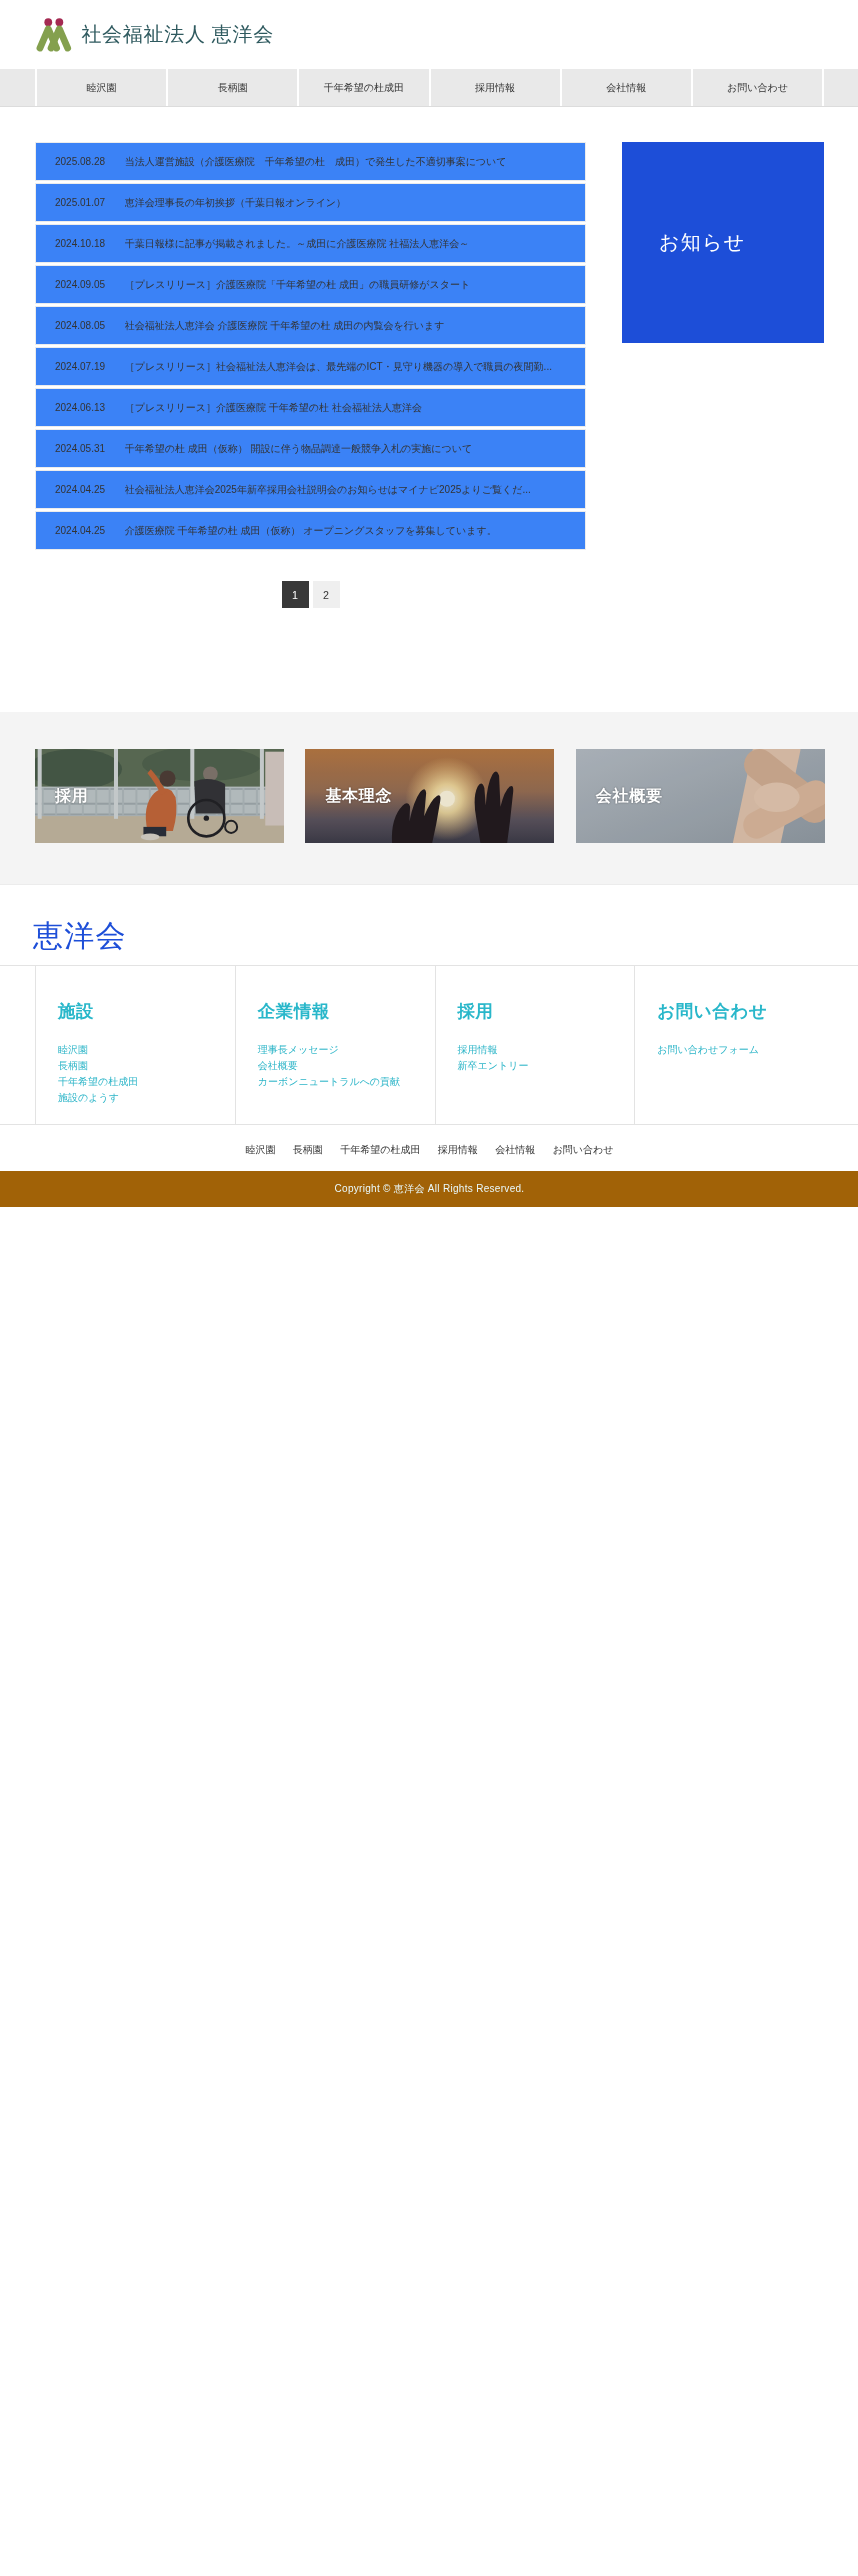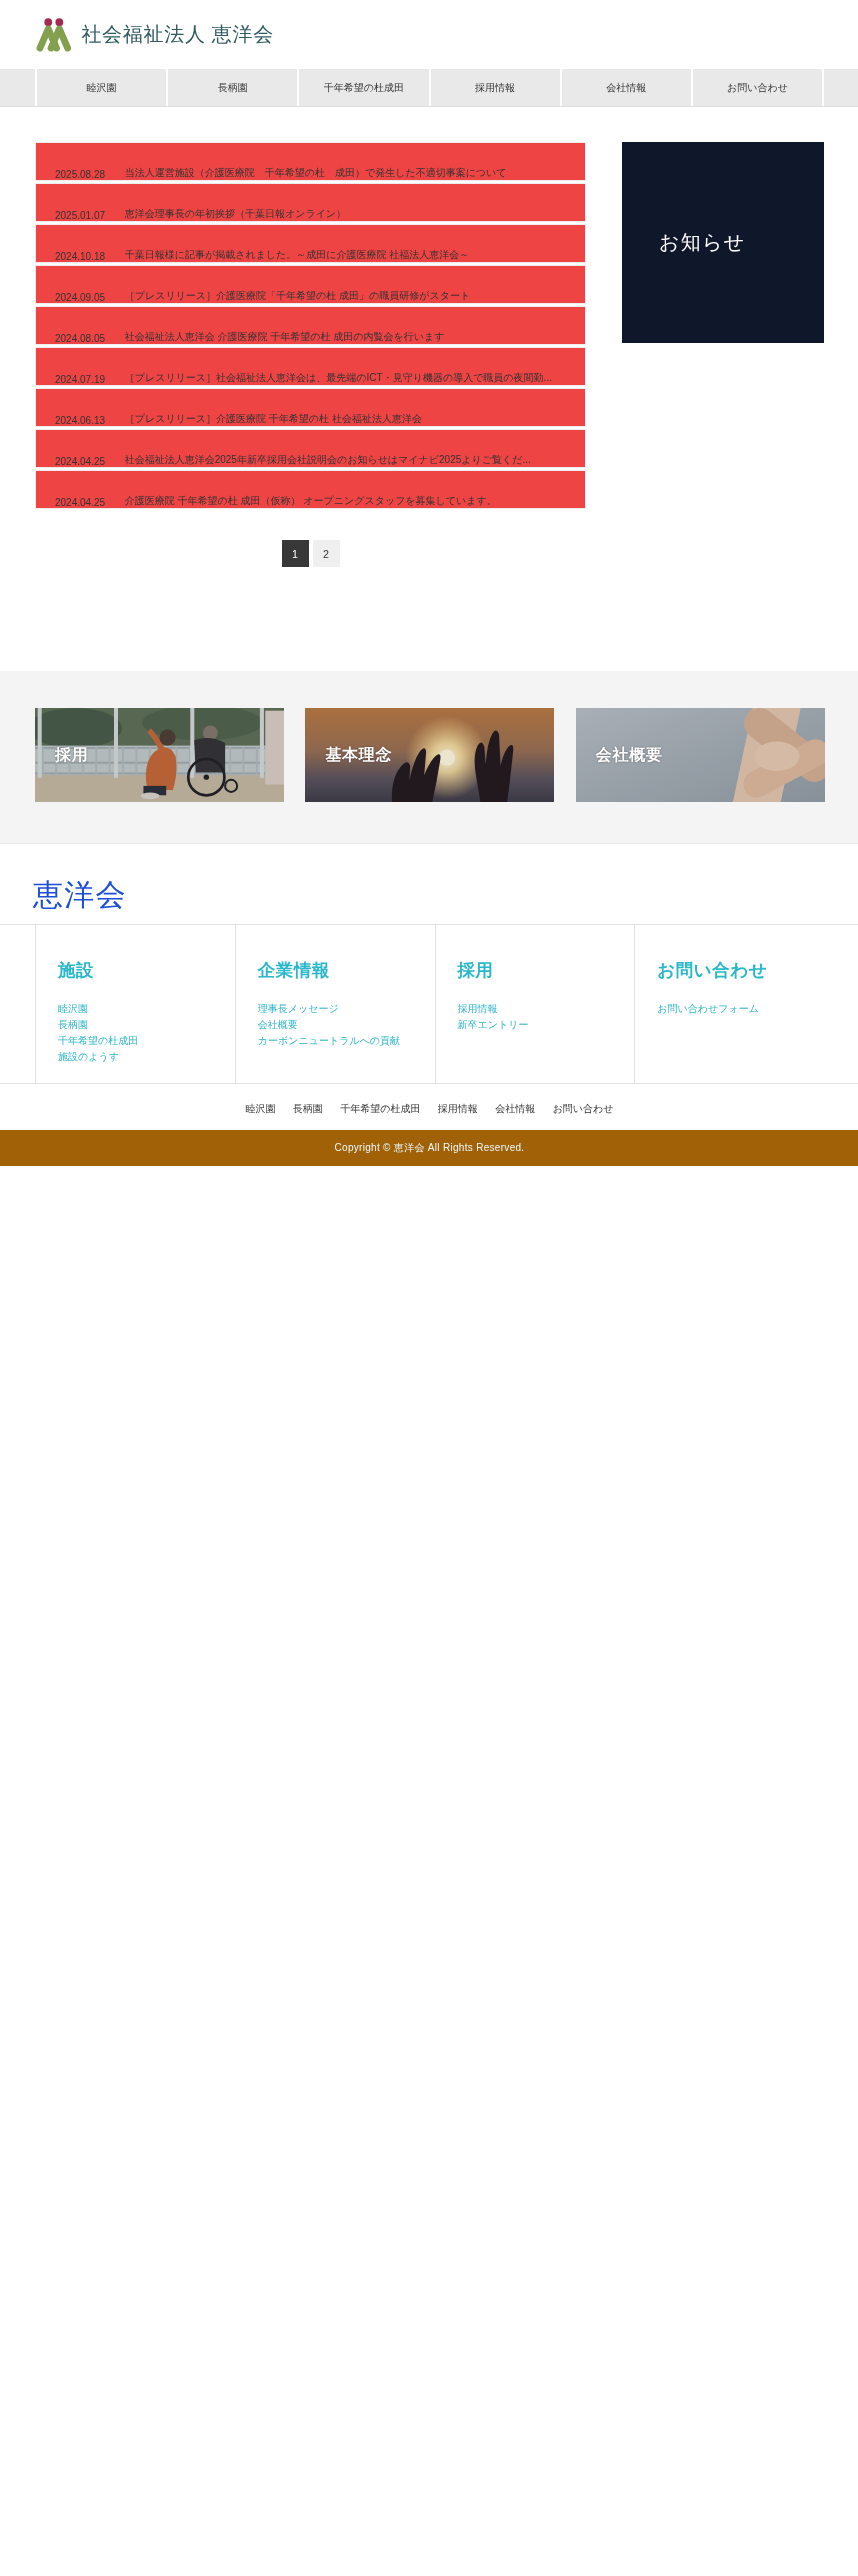--- a/index.html
+++ b/index.html
@@ -15,25 +15,25 @@
 
   
   .main-nav { height:38px; background:#fff; display:flex; gap:2px; border-bottom:0.7px solid #dcdcdc; }
   .main-nav .edge { width:35px; background:#e9e9e9; flex:0 0 auto; }
   .main-nav .nav-item { flex:1 1 0; background:#e9e9e9; display:flex; align-items:center; justify-content:center;
       font-size:10px; color:#333; cursor:pointer; }
 
   
   .main-area { position:relative; padding:35px 35px 0 35px; }
   .news-list { width:551px; }
-  .news-row { height:39px; background:#ef4444; border:0.7px solid #ececec; margin-bottom:2px;
-      display:flex; align-items:flex-end; padding:0 13.4px 0 19px; cursor:pointer; }
+  .news-row { height:39px; background:#3b82f6; border:0.7px solid #ececec; margin-bottom:2px;
+      display:flex; align-items:center; padding:0 13.4px 0 19px; cursor:pointer; }
   .news-date { min-width:59px; font-size:10px; color:#333; flex:0 0 auto; }
   .news-title { font-size:10px; color:#333; margin-left:10.7px; white-space:nowrap; overflow:hidden; }
-  .news-banner { position:absolute; top:35px; right:35px; width:202px; height:201px; background:#0f172a;
+  .news-banner { position:absolute; top:35px; right:35px; width:202px; height:201px; background:#1d4ed8;
       display:flex; align-items:center; }
   .news-banner-label { color:#fff; font-size:20px; padding-left:37px; letter-spacing:1.3px; }
 
   .pagination { width:551px; display:flex; justify-content:center; gap:4px; margin-top:31px; }
   .page-btn { width:27px; height:27.4px; display:flex; align-items:center; justify-content:center;
       font-size:10.7px; background:#efefef; color:#333; cursor:pointer; }
   .page-btn.active { background:#383838; color:#fff; }
 
   
   .feature-band { margin-top:104px; background:#f4f4f4; padding:37px 35px 41px 35px; border-bottom:0.7px solid #ececec; }
@@ -113,20 +113,24 @@
           <span class="news-date">2024.08.05</span>
           <span class="news-title">社会福祉法人恵洋会 介護医療院 千年希望の杜 成田の内覧会を行います</span>
         </div>
         <div class="news-row">
           <span class="news-date">2024.07.19</span>
           <span class="news-title">［プレスリリース］社会福祉法人恵洋会は、最先端のICT・見守り機器の導入で職員の夜間勤...</span>
         </div>
         <div class="news-row">
           <span class="news-date">2024.06.13</span>
           <span class="news-title">［プレスリリース］介護医療院 千年希望の杜 社会福祉法人恵洋会</span>
+        </div>
+        <div class="news-row">
+          <span class="news-date">2024.05.31</span>
+          <span class="news-title">千年希望の杜 成田（仮称） 開設に伴う物品調達一般競争入札の実施について</span>
         </div>
         <div class="news-row">
           <span class="news-date">2024.04.25</span>
           <span class="news-title">社会福祉法人恵洋会2025年新卒採用会社説明会のお知らせはマイナビ2025よりご覧くだ...</span>
         </div>
         <div class="news-row">
           <span class="news-date">2024.04.25</span>
           <span class="news-title">介護医療院 千年希望の杜 成田（仮称） オープニングスタッフを募集しています。</span>
         </div>
       </div>

